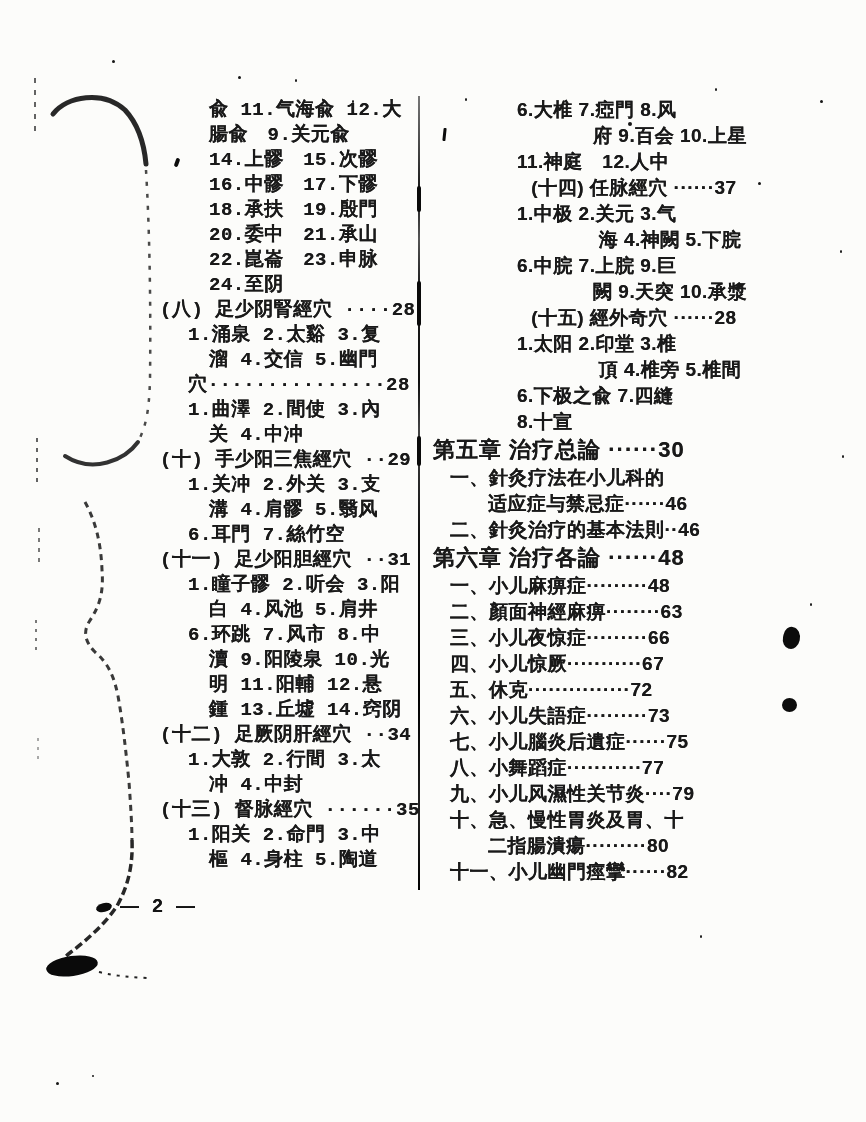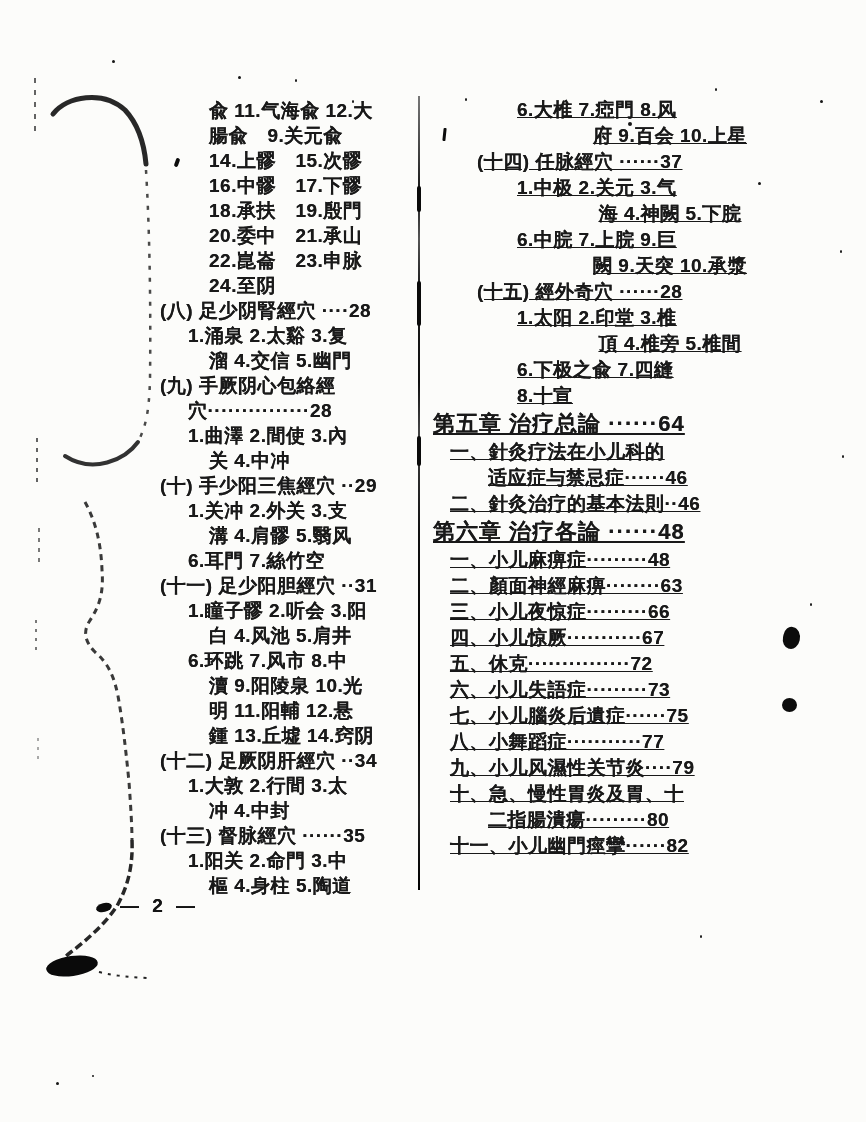--- a/index.html
+++ b/index.html
@@ -12,33 +12,33 @@
   
   .divider{
     position:absolute;left:418px;top:96px;width:2px;height:794px;
     background:linear-gradient(to bottom,
       #777 0%, #3a3a3a 8%, #161616 12%, #555 18%, #1c1c1c 24%,
       #101010 36%, #444 42%, #111 55%, #000 75%, #222 90%, #000 100%);
   }
   .divider .blob{position:absolute;left:-1px;width:4px;background:#0a0a0a;border-radius:2px;}
   
   .col{position:absolute;color:var(--ink,#191919);font-weight:700;}
-  #left-col-lines{left:160px;top:98px;width:276px;}
+  #left-col-lines{left:160px;top:98px;width:276px;font-family:Liberation Mono, monospace;}
   #right-col-lines{left:433px;top:97px;width:370px;}
   .line{white-space:nowrap;font-size:19px;letter-spacing:0.5px;
         text-shadow:0 0 0.5px rgba(10,10,10,.8);}
   #left-col-lines .line{line-height:25px;}
-  #right-col-lines .line{line-height:26px;text-decoration:underline;}
+  #right-col-lines .line{line-height:26px;}
   
   #left-col-lines .s-section{margin-left:0;}
   #left-col-lines .s-item{margin-left:28px;}
   #left-col-lines .s-cont{margin-left:49px;}
   
   #right-col-lines .s-chapter{margin-left:0;font-size:22px;line-height:30px;letter-spacing:1px;}
-  #right-col-lines .s-section{margin-left:44px;}
+  #right-col-lines .s-section{margin-left:32px;text-align:center;}
   #right-col-lines .s-item{margin-left:84px;}
   #right-col-lines .s-cont{margin-left:104px;text-align:center;}
   #right-col-lines .s-entry{margin-left:17px;}
   #right-col-lines .s-entry2{margin-left:55px;}
   
   .footer{
     position:absolute;left:120px;top:895px;
     font-size:19px;font-weight:700;color:#141414;letter-spacing:4px;
     text-shadow:0 0 0.6px rgba(0,0,0,.9);white-space:nowrap;
   }
@@ -83,21 +83,20 @@
       <div class="line s-cont">腸兪　9.关元兪</div>
       <div class="line s-cont">14.上髎　15.次髎</div>
       <div class="line s-cont">16.中髎　17.下髎</div>
       <div class="line s-cont">18.承扶　19.殷門</div>
       <div class="line s-cont">20.委中　21.承山</div>
       <div class="line s-cont">22.崑崙　23.申脉</div>
       <div class="line s-cont">24.至阴</div>
       <div class="line s-section">(八) 足少阴腎經穴 ····28</div>
       <div class="line s-item">1.涌泉 2.太谿 3.复</div>
       <div class="line s-cont">溜 4.交信 5.幽門</div>
-      <div class="line s-section">(九) 手厥阴心包絡經</div>
       <div class="line s-item">穴···············28</div>
       <div class="line s-item">1.曲澤 2.間使 3.內</div>
       <div class="line s-cont">关 4.中冲</div>
       <div class="line s-section">(十) 手少阳三焦經穴 ··29</div>
       <div class="line s-item">1.关冲 2.外关 3.支</div>
       <div class="line s-cont">溝 4.肩髎 5.翳风</div>
       <div class="line s-item">6.耳門 7.絲竹空</div>
       <div class="line s-section">(十一) 足少阳胆經穴 ··31</div>
       <div class="line s-item">1.瞳子髎 2.听会 3.阳</div>
       <div class="line s-cont">白 4.风池 5.肩井</div>
@@ -109,31 +108,32 @@
       <div class="line s-item">1.大敦 2.行間 3.太</div>
       <div class="line s-cont">冲 4.中封</div>
       <div class="line s-section">(十三) 督脉經穴 ······35</div>
       <div class="line s-item">1.阳关 2.命門 3.中</div>
       <div class="line s-cont">樞 4.身柱 5.陶道</div>
     </div>
 
   <div class="col" id="right-col-lines">
       <div class="line s-item">6.大椎 7.瘂門 8.风</div>
       <div class="line s-cont">府 9.百会 10.上星</div>
+      <div class="line s-item">11.神庭　12.人中</div>
       <div class="line s-section">(十四) 任脉經穴 ······37</div>
       <div class="line s-item">1.中极 2.关元 3.气</div>
       <div class="line s-cont">海 4.神闕 5.下脘</div>
       <div class="line s-item">6.中脘 7.上脘 9.巨</div>
       <div class="line s-cont">闕 9.天突 10.承漿</div>
       <div class="line s-section">(十五) 經外奇穴 ······28</div>
       <div class="line s-item">1.太阳 2.印堂 3.椎</div>
       <div class="line s-cont">頂 4.椎旁 5.椎間</div>
       <div class="line s-item">6.下极之兪 7.四縫</div>
       <div class="line s-item">8.十宣</div>
-      <div class="line s-chapter">第五章 治疗总論 ······64</div>
+      <div class="line s-chapter">第五章 治疗总論 ······30</div>
       <div class="line s-entry">一、針灸疗法在小儿科的</div>
       <div class="line s-entry2">适应症与禁忌症······46</div>
       <div class="line s-entry">二、針灸治疗的基本法則··46</div>
       <div class="line s-chapter">第六章 治疗各論 ······48</div>
       <div class="line s-entry">一、小儿麻痹症·········48</div>
       <div class="line s-entry">二、顏面神經麻痹········63</div>
       <div class="line s-entry">三、小儿夜惊症·········66</div>
       <div class="line s-entry">四、小儿惊厥···········67</div>
       <div class="line s-entry">五、休克···············72</div>
       <div class="line s-entry">六、小儿失語症·········73</div>

